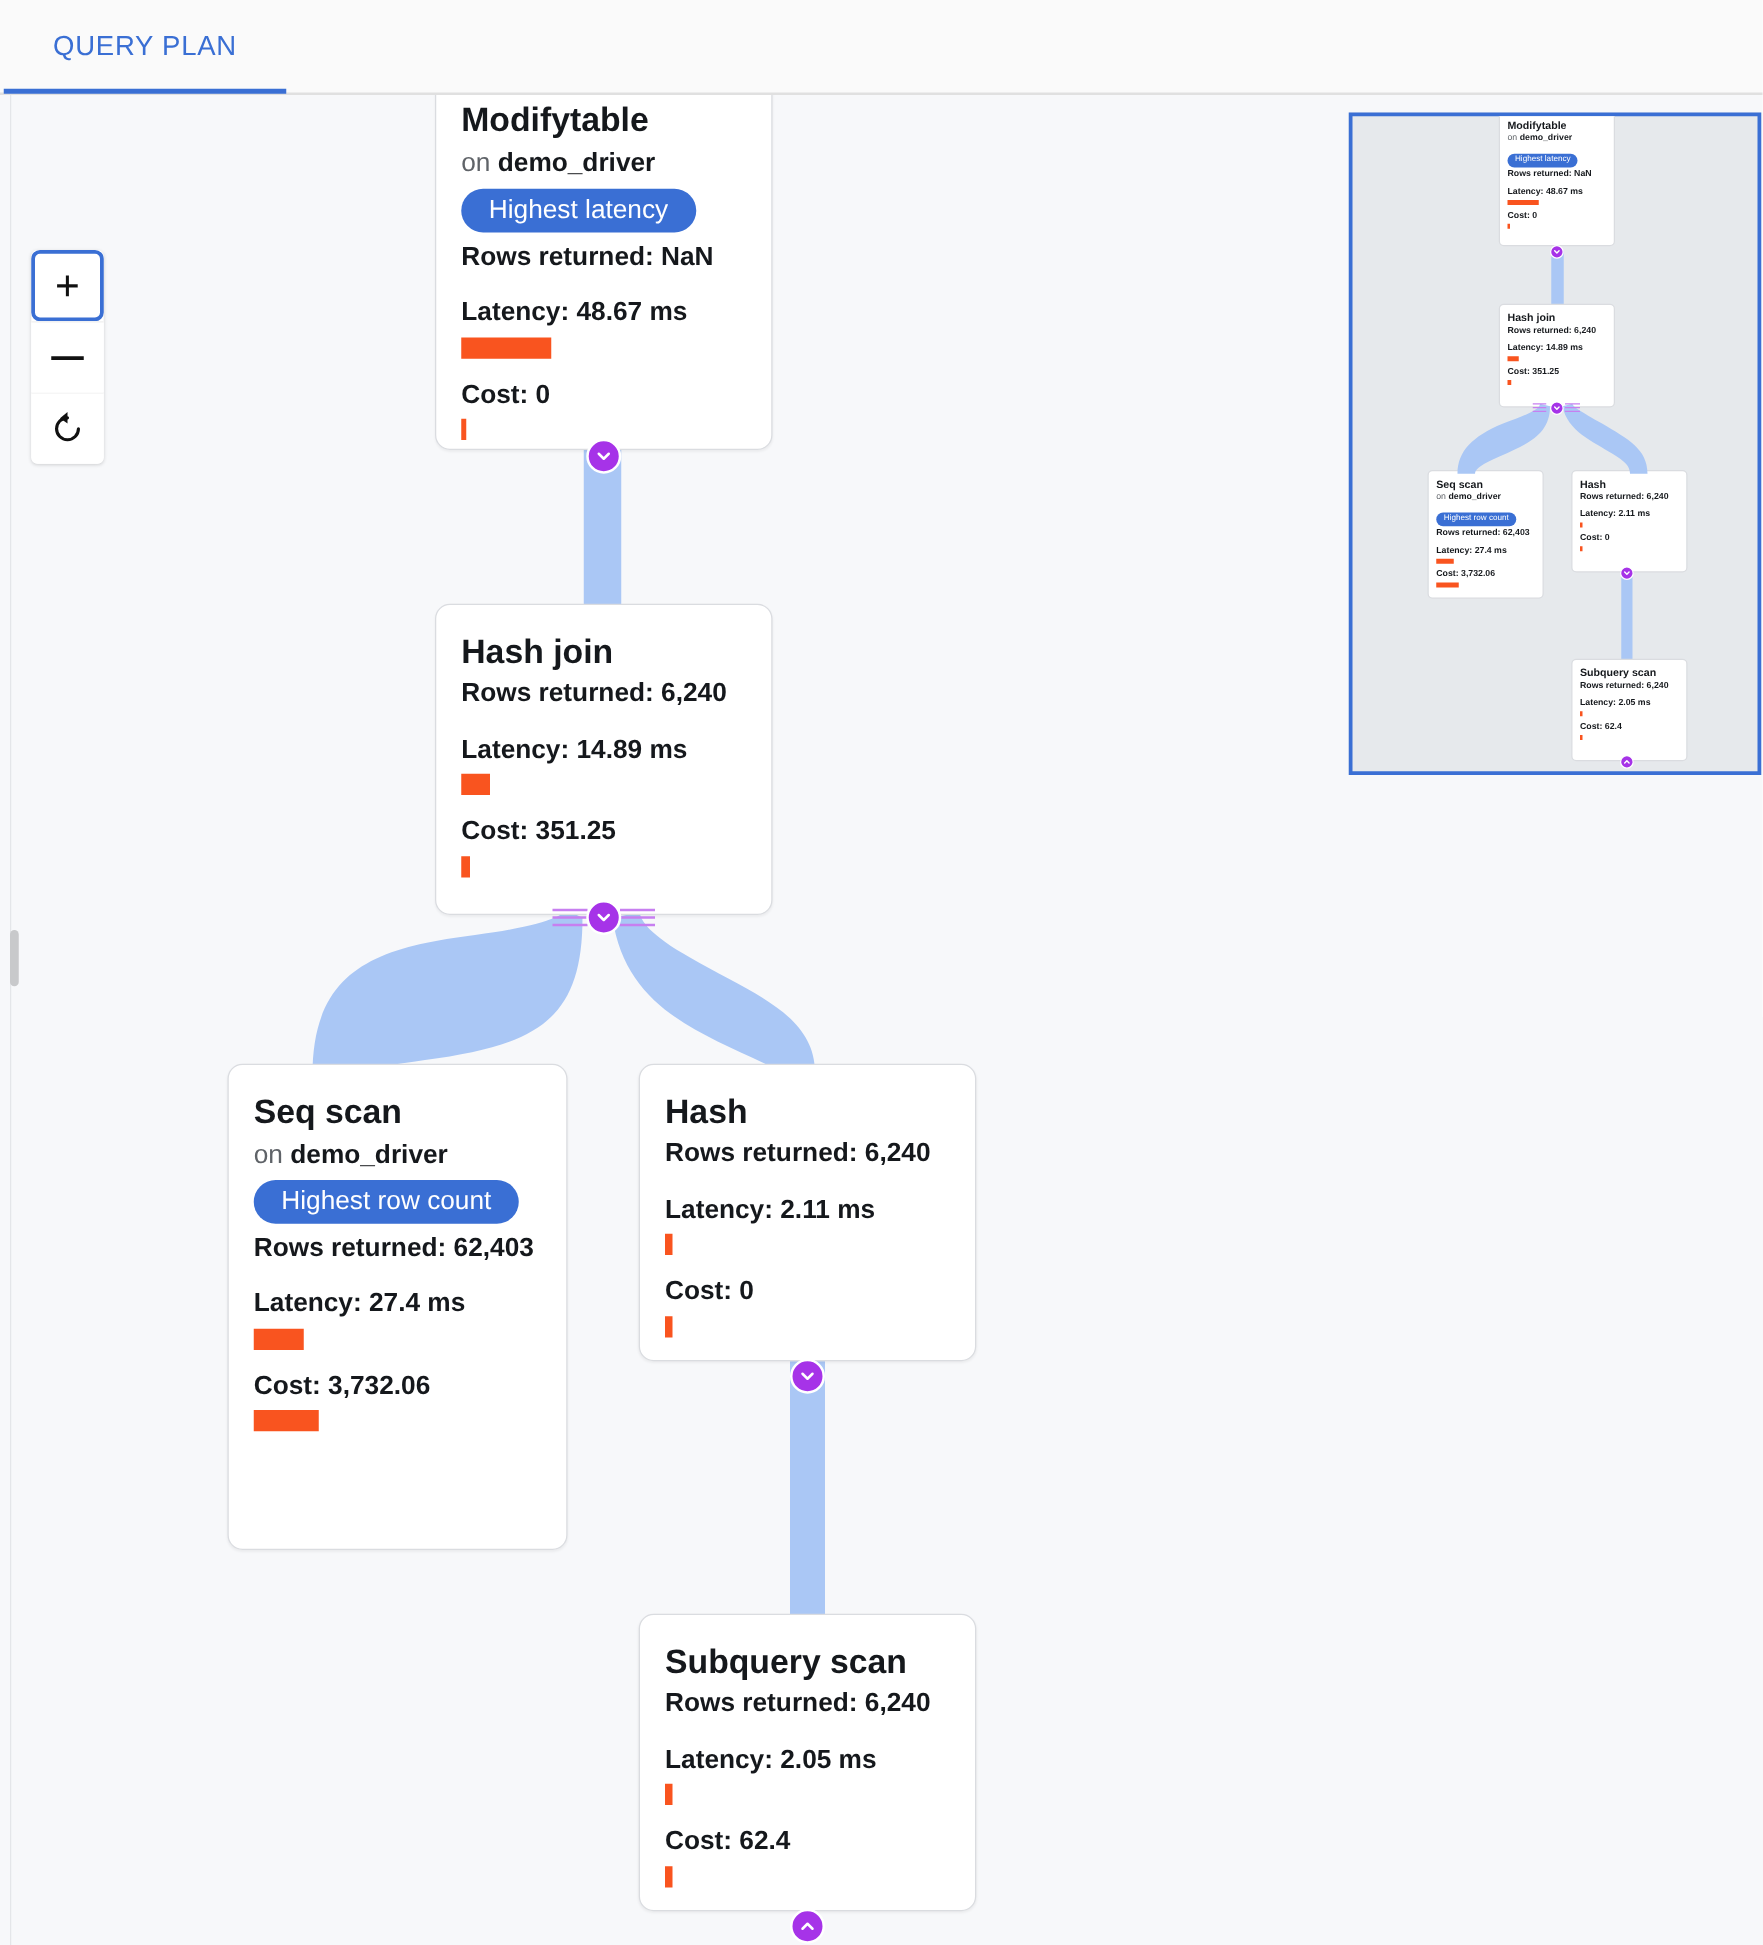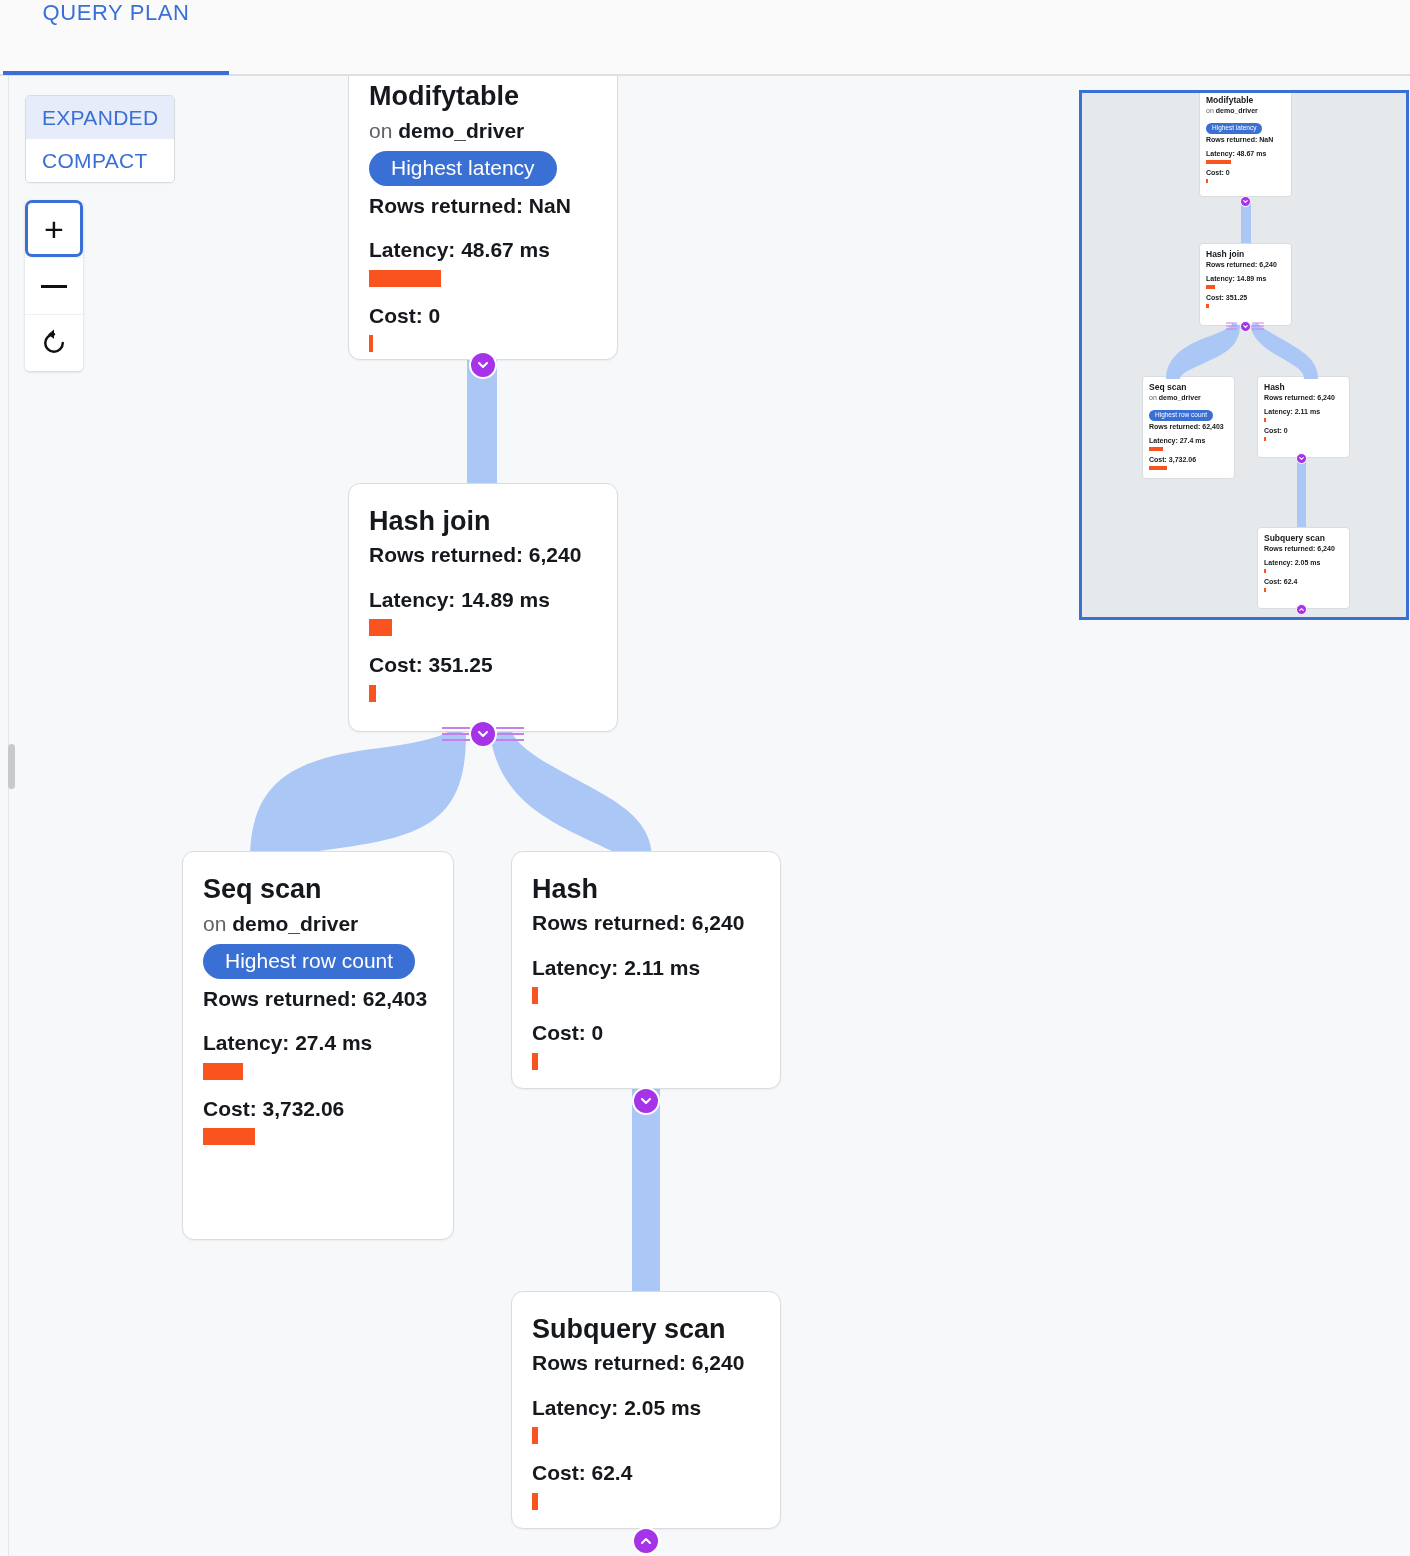--- a/index.html
+++ b/index.html
@@ -24,21 +24,21 @@
     height: 76px;
     background: #fafafa;
     border-bottom: 2px solid #e0e0e0;
     box-sizing: border-box;
   }
   .tab {
     position: absolute;
     top: 0;
     height: 74px;
     display: flex;
-    align-items: flex-start;
+    align-items: center;
     justify-content: center;
     font-size: 22px;
     font-weight: 500;
     letter-spacing: 0.6px;
     cursor: pointer;
     user-select: none;
   }
   .tab-0 { left: 3px; width: 226px; color: #3a6fd4; }
   .tab-1 { left: 232px; width: 230px; color: #5f6368; }
   .tab-underline {
@@ -268,28 +268,20 @@
     <span>QUERY PLAN</span>
   </div>
   <div class="tab-underline"></div>
 </div>
 
 <div class="canvas">
 
   <div class="canvas-left-border"></div>
   <div class="drag-handle"></div>
 
-  <div class="mode-toggle">
-    <div class="mode-opt sel">
-      <span>EXPANDED</span>
-    </div>
-    <div class="mode-opt">
-      <span>COMPACT</span>
-    </div>
-  </div>
 
   <div class="zoom-ctrls">
     <div class="zoom-btn first focused">
       <span class="zb-glyph">+</span>
     </div>
     <div class="zoom-btn">
       <span class="zb-minus"></span>
     </div>
     <div class="zoom-btn last">
       <svg width="30" height="30" viewBox="0 0 24 24">

